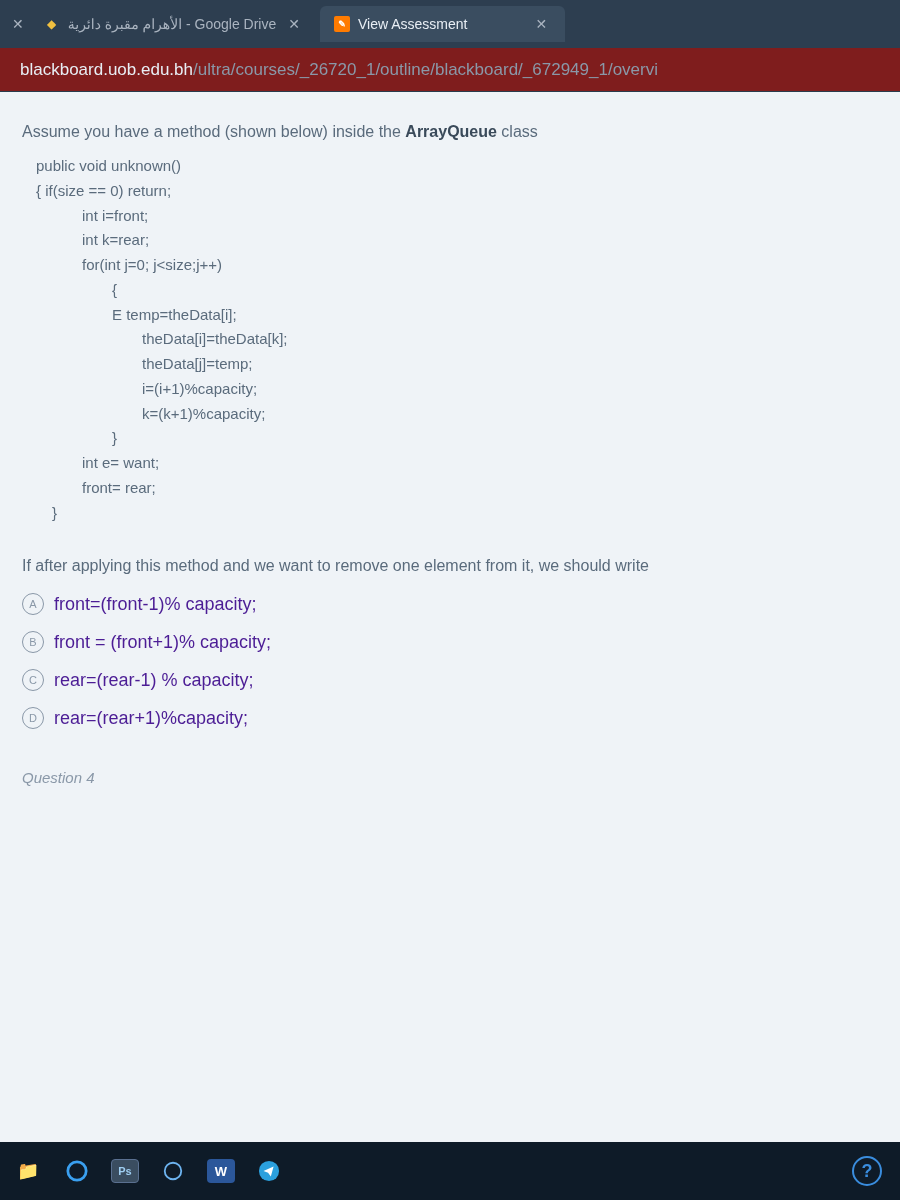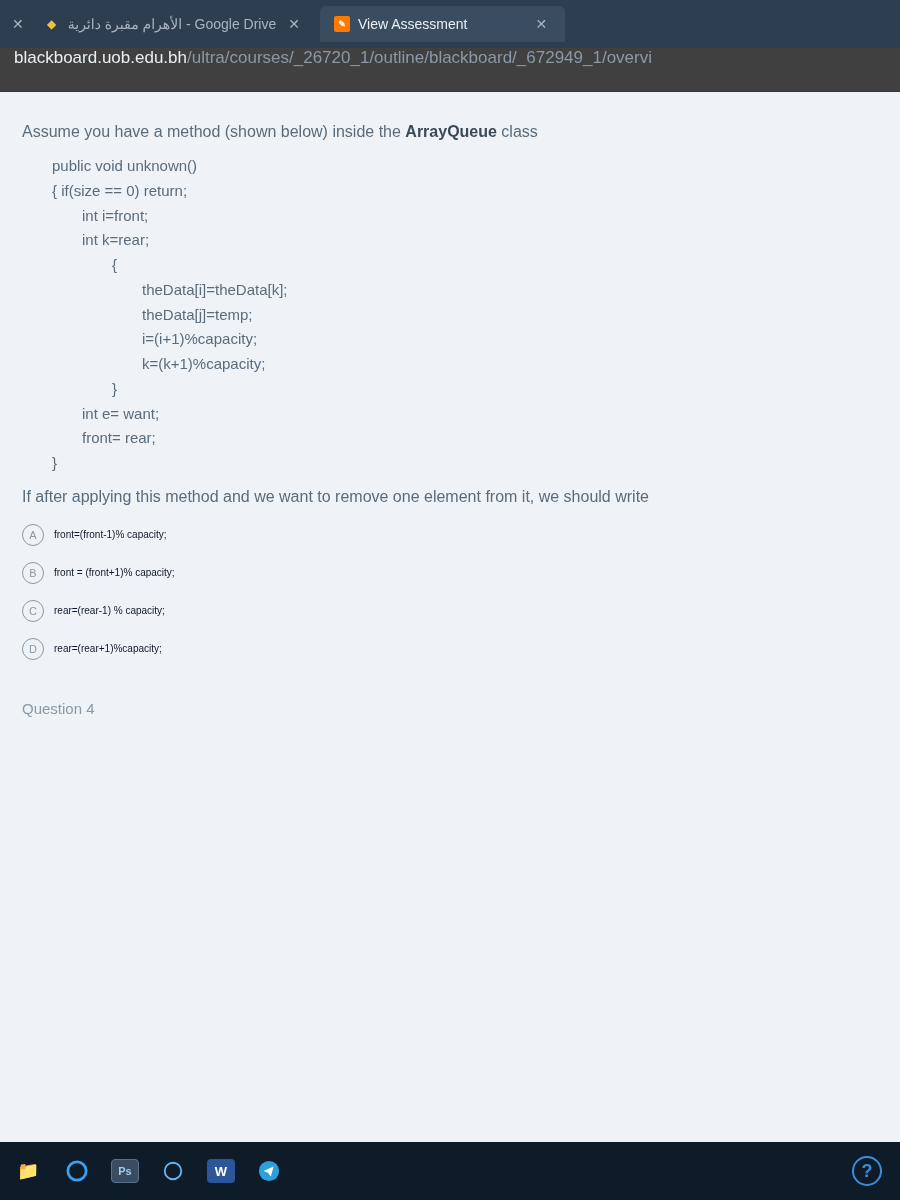--- a/index.html
+++ b/index.html
@@ -5,38 +5,38 @@
 *{margin:0;padding:0;box-sizing:border-box;font-family:"Segoe UI",Arial,sans-serif}
 body{width:900px;height:1200px;background:#1a2b3c;overflow:hidden;position:relative}
 .tabs{height:48px;background:#2d3e50;display:flex;align-items:center;padding:0 8px;gap:2px}
 .tab{display:flex;align-items:center;gap:8px;padding:10px 14px;color:#aab4c0;font-size:14px;border-radius:6px 6px 0 0;position:relative;cursor:pointer}
 .tab.inactive{background:transparent}
 .tab.active{background:#3a4d60;color:#e8eef4}
 .tab-close{color:#aab4c0;font-size:14px;padding:0 4px;cursor:pointer}
 .tab-favicon{width:16px;height:16px;display:flex;align-items:center;justify-content:center;font-size:12px}
 .tab-favicon.g{color:#f0c040}
 .tab-favicon.bb{background:#ff7b00;color:#fff;font-size:9px;font-weight:bold;border-radius:2px}
-.urlbar{height:44px;background:#404040;display:flex;align-items:flex-start;padding:0 14px;color:#b8c5d6;font-size:17px;border-bottom:1px solid #2a3b4c}
+.urlbar{height:44px;background:#7f1d1d;display:flex;align-items:center;padding:0 20px;color:#b8c5d6;font-size:17px;border-bottom:1px solid #2a3b4c}
 .url-host{color:#e8eef4}
 .url-path{color:#8a98a8}
 .content{background:#eff3f7;height:1148px;padding:28px 22px 0 22px;position:relative}
 .prompt{color:#5a6b7c;font-size:16px;line-height:1.5;margin-bottom:10px}
 .prompt b{color:#3a4a5a;font-weight:600}
 .code{font-family:"Courier New",monospace;color:#5a6b7c;font-size:15px;line-height:1.65}
-.l0{margin-left:30px}
+.l0{margin-left:14px}
 .l1{margin-left:30px}
 .l2{margin-left:60px}
 .l3{margin-left:90px}
 .l4{margin-left:120px}
-.follow{color:#5a6b7c;font-size:16px;margin-top:12px;margin-bottom:18px}
+.follow{color:#5a6b7c;font-size:16px;margin-top:32px;margin-bottom:18px}
 .options{margin-top:14px}
 .opt{display:flex;align-items:center;gap:10px;margin:16px 0;cursor:pointer}
 .circ{width:22px;height:22px;border:1.6px solid #8a98a8;border-radius:50%;display:flex;align-items:center;justify-content:center;font-size:11px;color:#8a98a8;font-weight:500}
-.opt-text{color:#0f172a;font-size:10px}
-.nextq{color:#8a98a8;font-size:15px;margin-top:40px;}
+.opt-text{color:#4c1d95;font-size:18px}
+.nextq{color:#8a98a8;font-size:15px;margin-top:40px;font-style:italic}
 .pill{position:absolute;right:0;bottom:64px;background:#fff;border:1px solid #cdd6e0;border-radius:16px 0 0 16px;padding:4px 6px 4px 12px;font-size:12px;color:#6a7888}
 .taskbar{position:absolute;bottom:0;left:0;right:0;height:58px;background:#0e1b28;display:flex;align-items:center;padding:0 8px;gap:6px}
 .tb-item{width:42px;height:42px;display:flex;align-items:center;justify-content:center;color:#c8d4e0;cursor:pointer;border-radius:4px}
 .tb-item.file{font-size:18px}
 .tb-item.browser svg{width:22px;height:22px}
 .tb-item.ps{background:#3a4d60;font-size:11px;color:#9ecdf0;border:1px solid #5a7090;width:28px;height:24px;font-weight:600}
 .tb-item.word{background:#2b579a;width:28px;height:24px;color:#fff;font-weight:bold;font-size:13px}
 .tb-help{margin-left:auto;width:30px;height:30px;border-radius:50%;border:2px solid #3a8dde;color:#3a8dde;display:flex;align-items:center;justify-content:center;font-weight:bold;font-size:18px;cursor:pointer;margin-right:10px}
 </style>
 </head>
@@ -63,21 +63,23 @@
 
 <div class="content">
   <div class="prompt">
     <span>Assume you have a method (shown below) inside the </span><b>ArrayQueue</b><span> class</span>
   </div>
   <div class="code" id="code-lines">
       <div class="l0">public void unknown()</div>
       <div class="l0">{   if(size == 0) return;</div>
       <div class="l2">int i=front;</div>
       <div class="l2">int k=rear;</div>
+      <div class="l2">for(int j=0; j&lt;size;j++)</div>
       <div class="l3">{</div>
+      <div class="l3">  E temp=theData[i];</div>
       <div class="l4">theData[i]=theData[k];</div>
       <div class="l4">theData[j]=temp;</div>
       <div class="l4">i=(i+1)%capacity;</div>
       <div class="l4">k=(k+1)%capacity;</div>
       <div class="l3">}</div>
       <div class="l2">int e= want;</div>
       <div class="l2">front= rear;</div>
       <div class="l1">}</div>
     </div>
   <div class="follow">If after applying this method and we want to remove one element from it, we should write</div>

